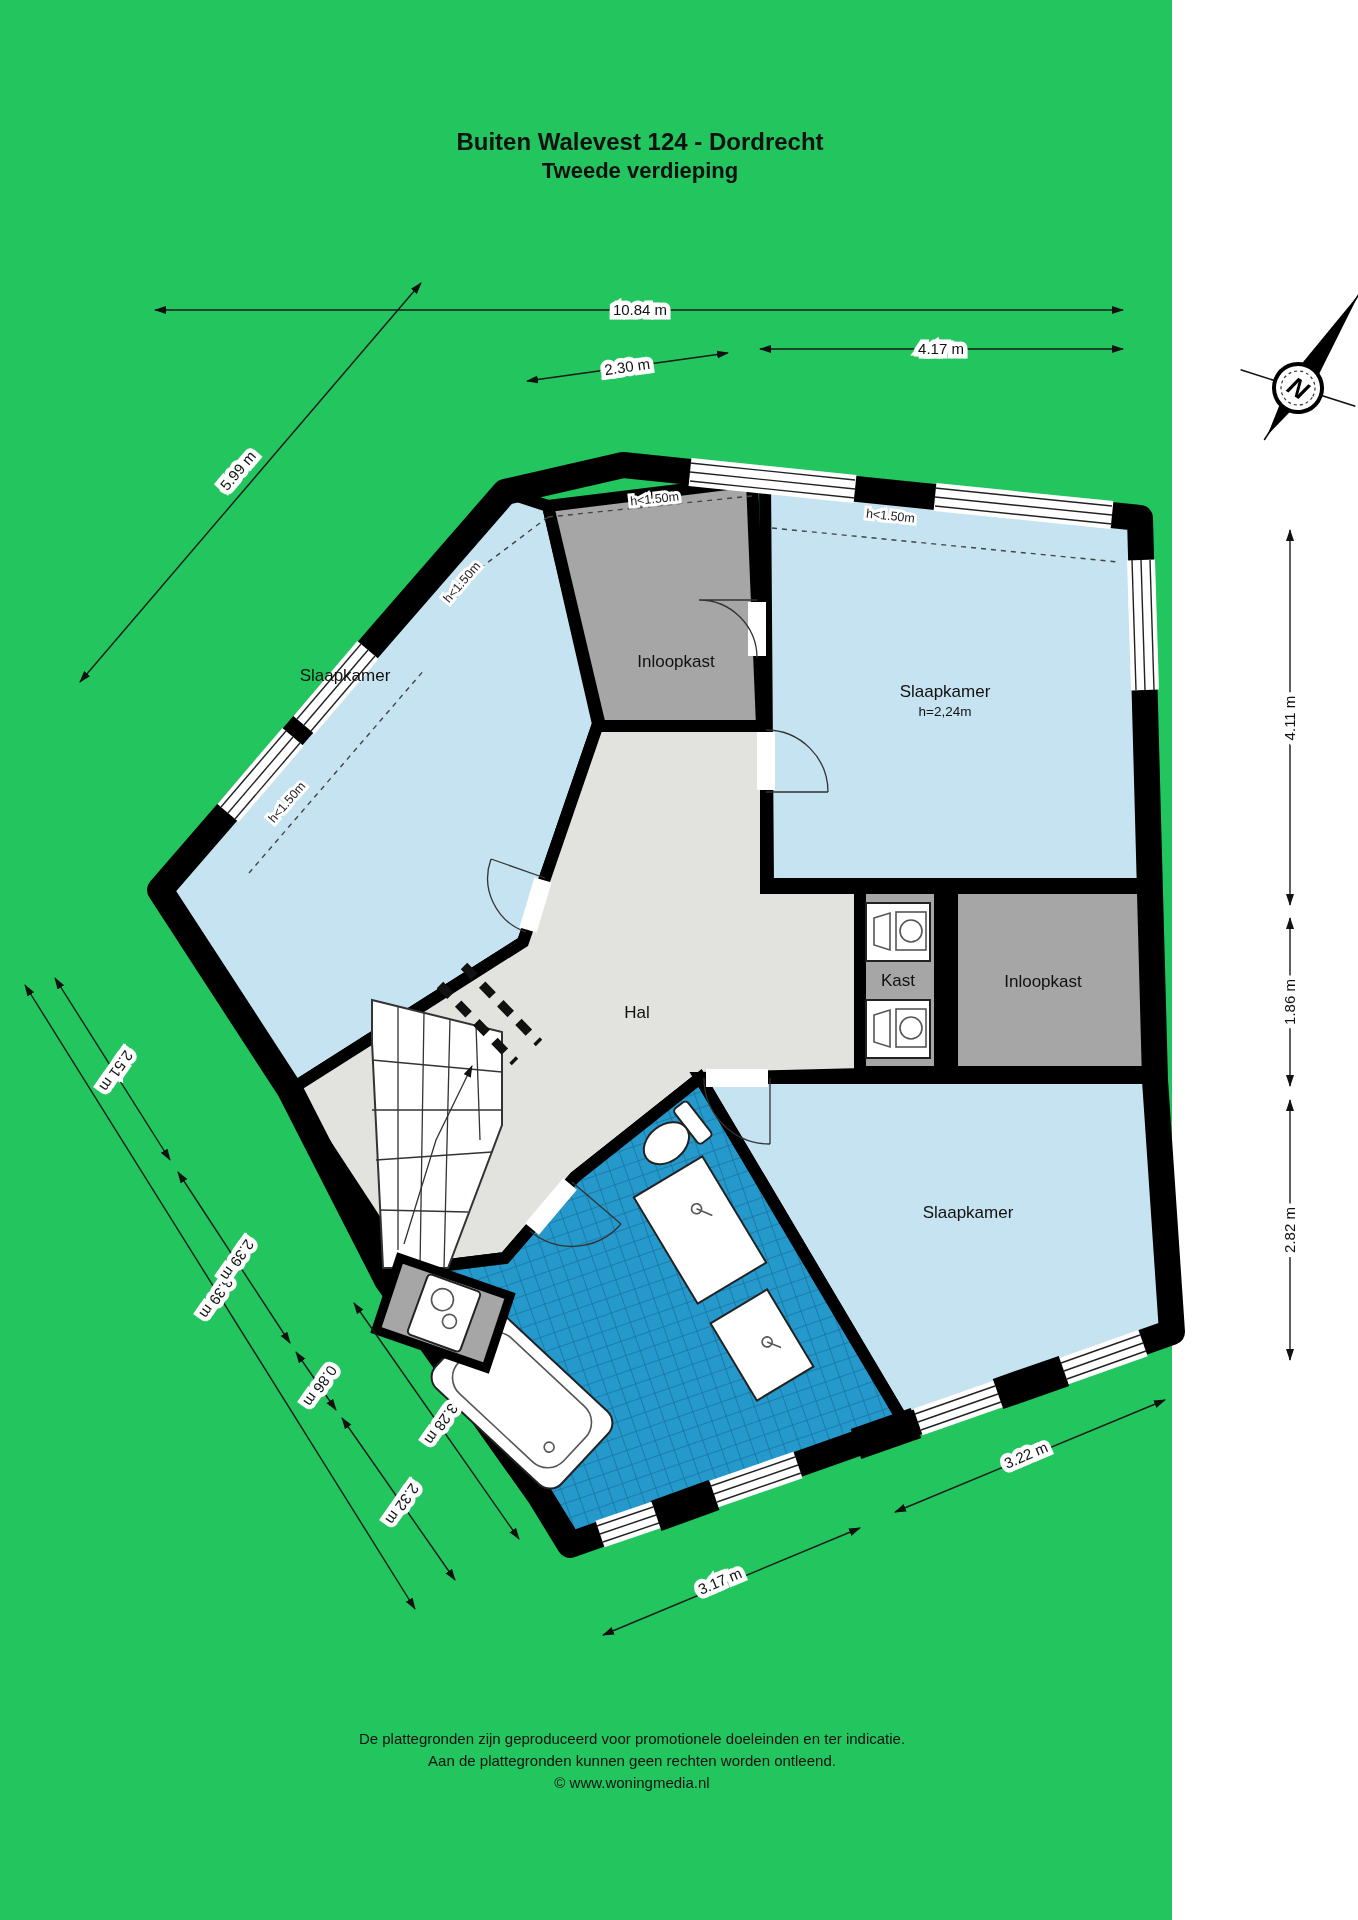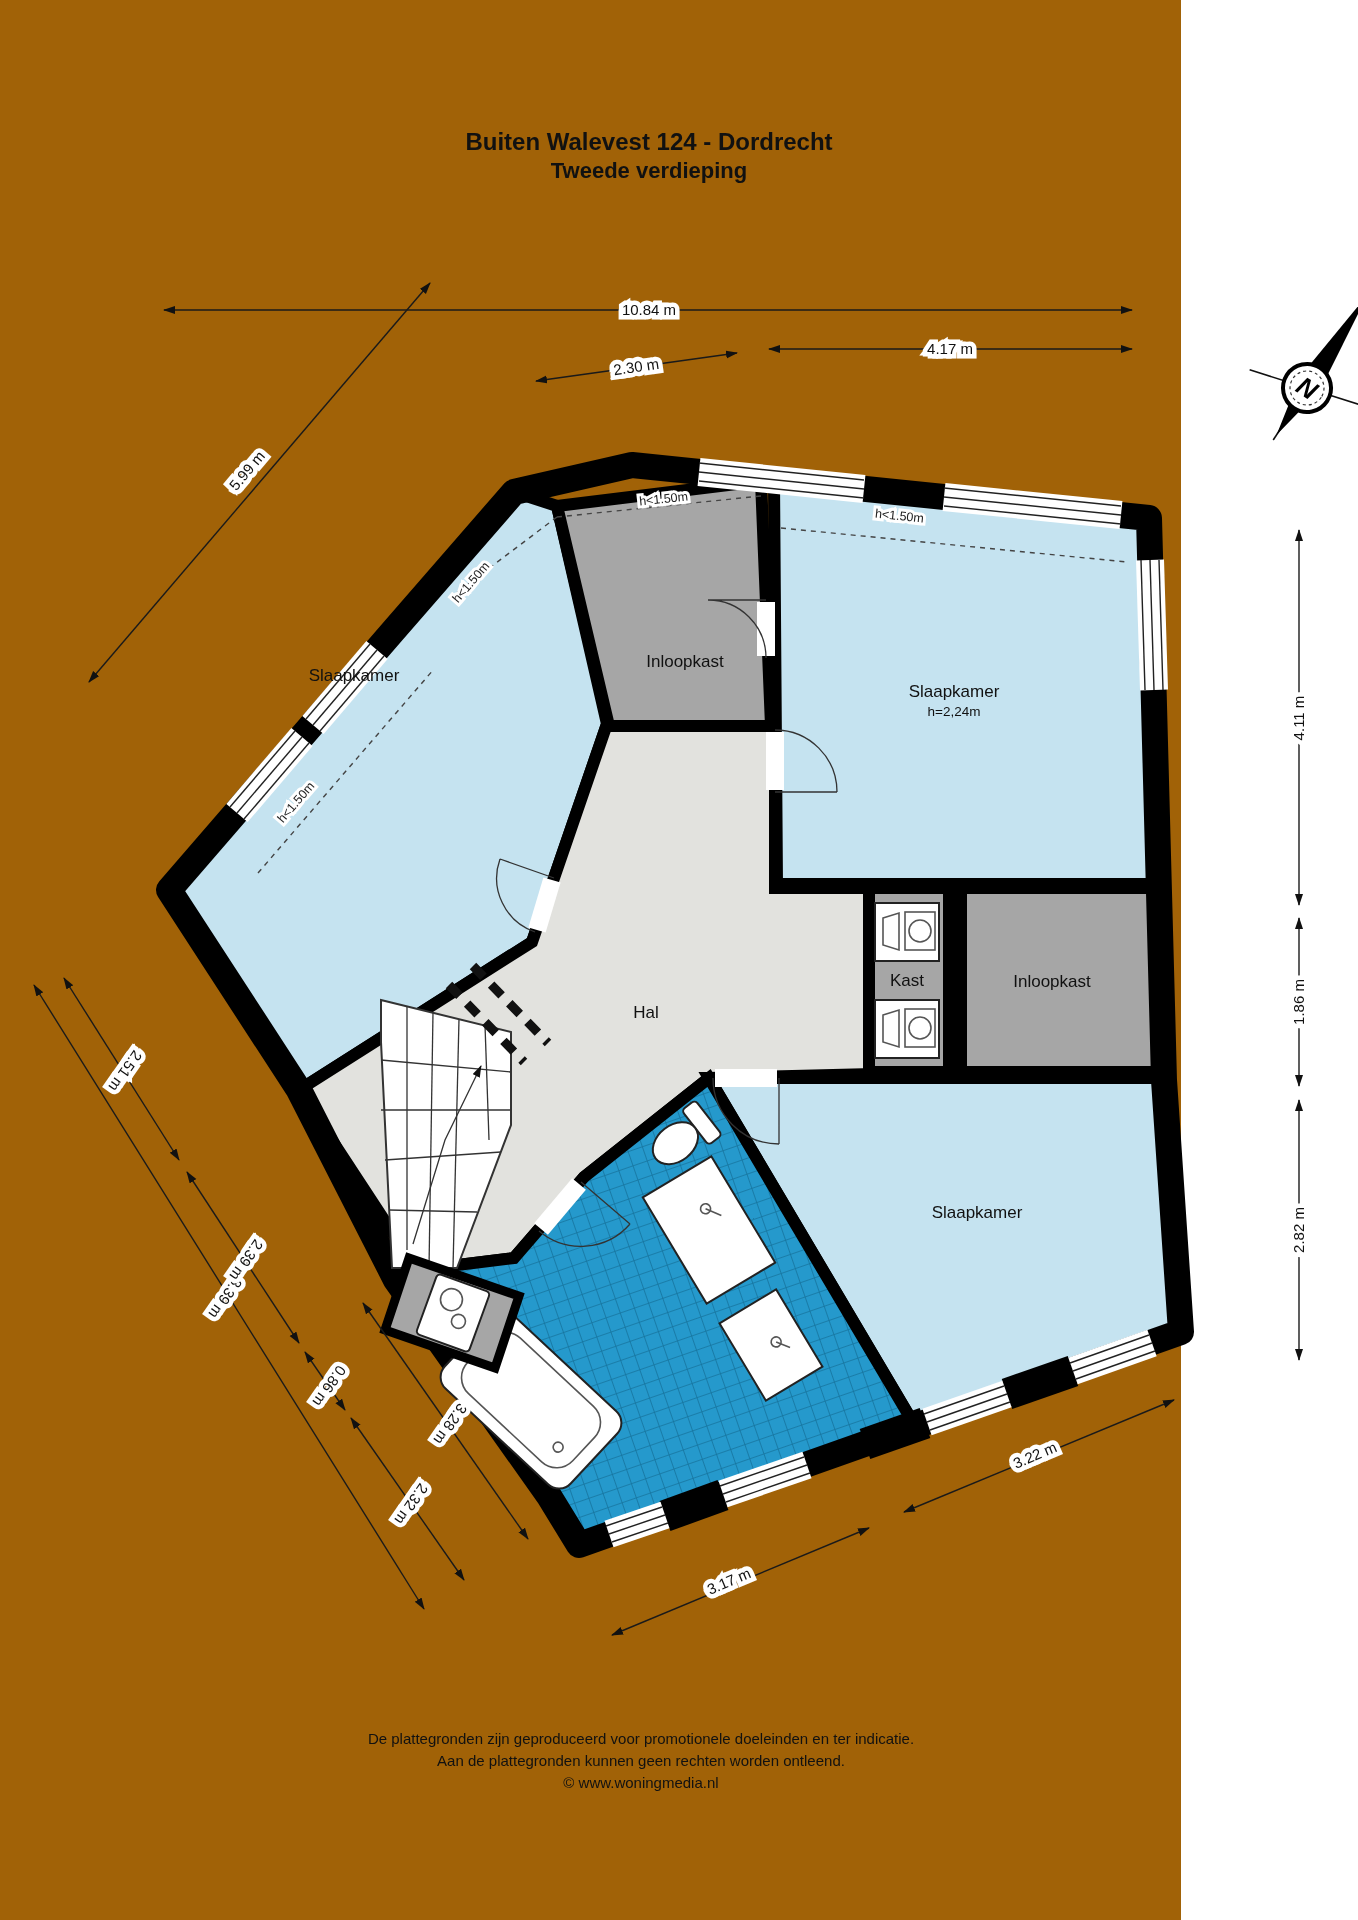--- a/index.html
+++ b/index.html
@@ -1,16 +1,16 @@
 <!DOCTYPE html>
 <html><head>
 <meta charset="utf-8">
 <style>
   html,body{margin:0;padding:0;background:#ffffff;}
-  .page{width:1172px;height:1920px;position:relative;background:#a16207;font-family:"Liberation Sans",sans-serif;padding-left:9px;}
+  .page{width:1172px;height:1920px;position:relative;background:#22c55e;font-family:"Liberation Sans",sans-serif;}
   svg{display:block;}
   text{font-family:"Liberation Sans",sans-serif;}
   .title1{font-size:24px;font-weight:bold;fill:#111;text-anchor:middle;}
   .title2{font-size:22px;font-weight:bold;fill:#111;text-anchor:middle;}
   .roomlbl{font-size:17px;fill:#111;text-anchor:middle;}
   .roomsub{font-size:13.5px;fill:#111;text-anchor:middle;}
   .hlbl{font-size:12.5px;fill:#222;text-anchor:middle;paint-order:stroke;stroke:#fff;stroke-width:6px;}
   .dim{font-size:15px;fill:#111;text-anchor:middle;paint-order:stroke;stroke:#fff;stroke-width:9px;}
   .dimline{stroke:#1a1a1a;stroke-width:1.4;fill:none;}
   .wall{fill:none;stroke:#000;stroke-width:26;stroke-linejoin:round;}

